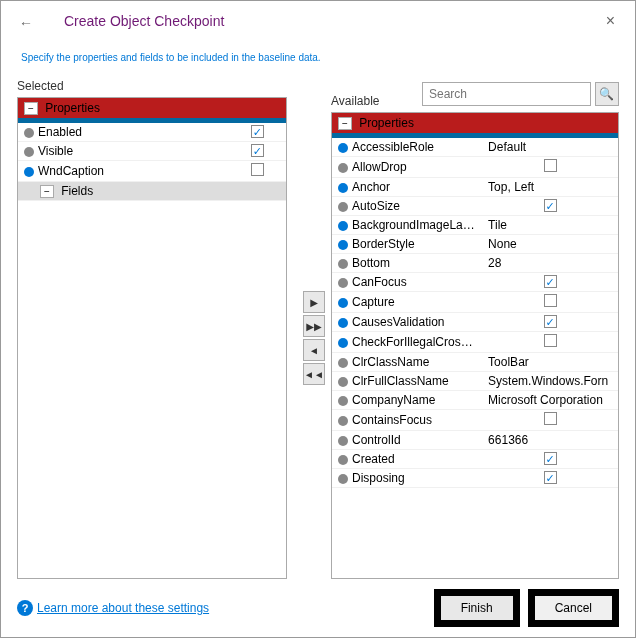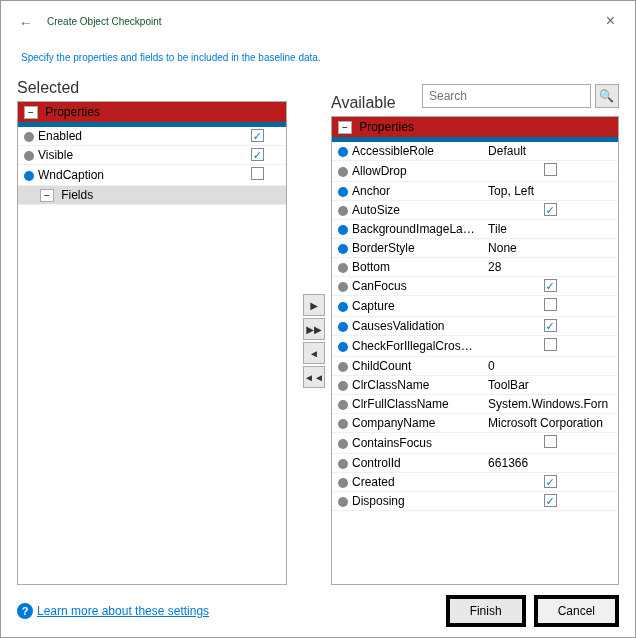--- a/index.html
+++ b/index.html
@@ -35,22 +35,23 @@
     }
     .back-btn {
       cursor: pointer;
       color: #666;
       font-size: 14px;
       border: none;
       background: none;
       padding: 2px 6px;
     }
     .title-text {
-      font-size: 10px;
-      color: #14532d;
+      font-size: 14px;
+      color: #701a75;
+      margin-left: 17px;
     }
     .close-btn {
       cursor: pointer;
       font-size: 16px;
       color: #666;
       border: none;
       background: none;
       padding: 2px 8px;
     }
     .subtitle {
@@ -66,21 +67,21 @@
       gap: 4px;
       overflow: hidden;
     }
     .panel {
       display: flex;
       flex-direction: column;
       flex: 1;
       overflow: hidden;
     }
     .panel-label {
-      font-size: 16px;
+      font-size: 12px;
       color: #333;
       margin-bottom: 4px;
       font-weight: normal;
     }
     .panel-table {
       border: 1px solid #aaa;
       flex: 1;
       overflow: hidden;
       background: #fff;
     }
@@ -234,21 +235,21 @@
       font-size: 11px;
       font-weight: bold;
     }
     .btn-area {
       display: flex;
       gap: 8px;
     }
     .action-btn {
       padding: 5px 20px;
       font-size: 12px;
-      border: 4px solid #000000;
+      border: 7px solid #000000;
       background: #f0f0f0;
       cursor: pointer;
       min-width: 70px;
     }
     .action-btn.primary {
       background: #e8e8e8;
     }
   </style>
 </head>
 <body>
@@ -374,24 +375,20 @@
             </tr>
             <tr>
               <td><span class="prop-icon blue"></span>CausesValidation</td>
               <td class="check-cell"><span class="checkbox-sim checked"></span></td>
             </tr>
             <tr>
               <td style="overflow:hidden;text-overflow:ellipsis;max-width:140px;"><span class="prop-icon blue"></span>CheckForIllegalCrossTh</td>
               <td class="check-cell"><span class="checkbox-sim"></span></td>
             </tr>
             <tr>
-              <td><span class="prop-icon gray"></span>ChildCount</td>
-              <td>0</td>
-            </tr>
-            <tr>
               <td><span class="prop-icon gray"></span>ClrClassName</td>
               <td>ToolBar</td>
             </tr>
             <tr>
               <td><span class="prop-icon gray"></span>ClrFullClassName</td>
               <td style="overflow:hidden;text-overflow:ellipsis;max-width:100px;">System.Windows.Forn</td>
             </tr>
             <tr>
               <td><span class="prop-icon gray"></span>CompanyName</td>
               <td>Microsoft Corporation</td>

